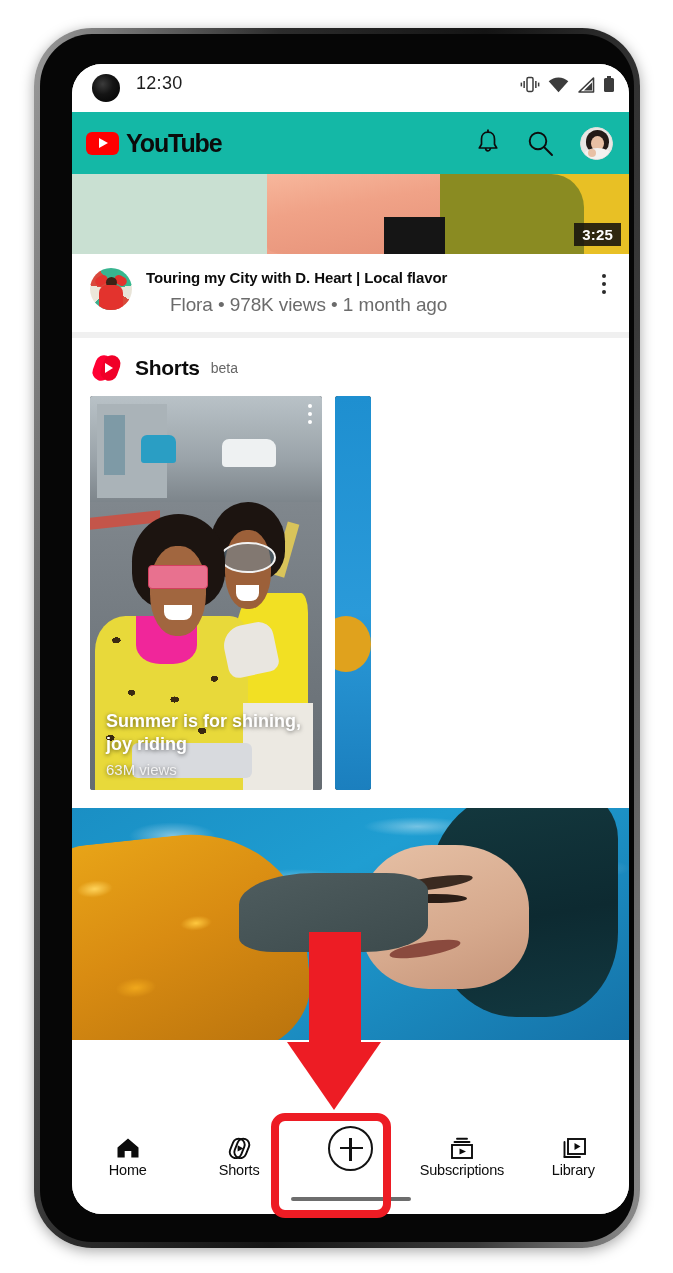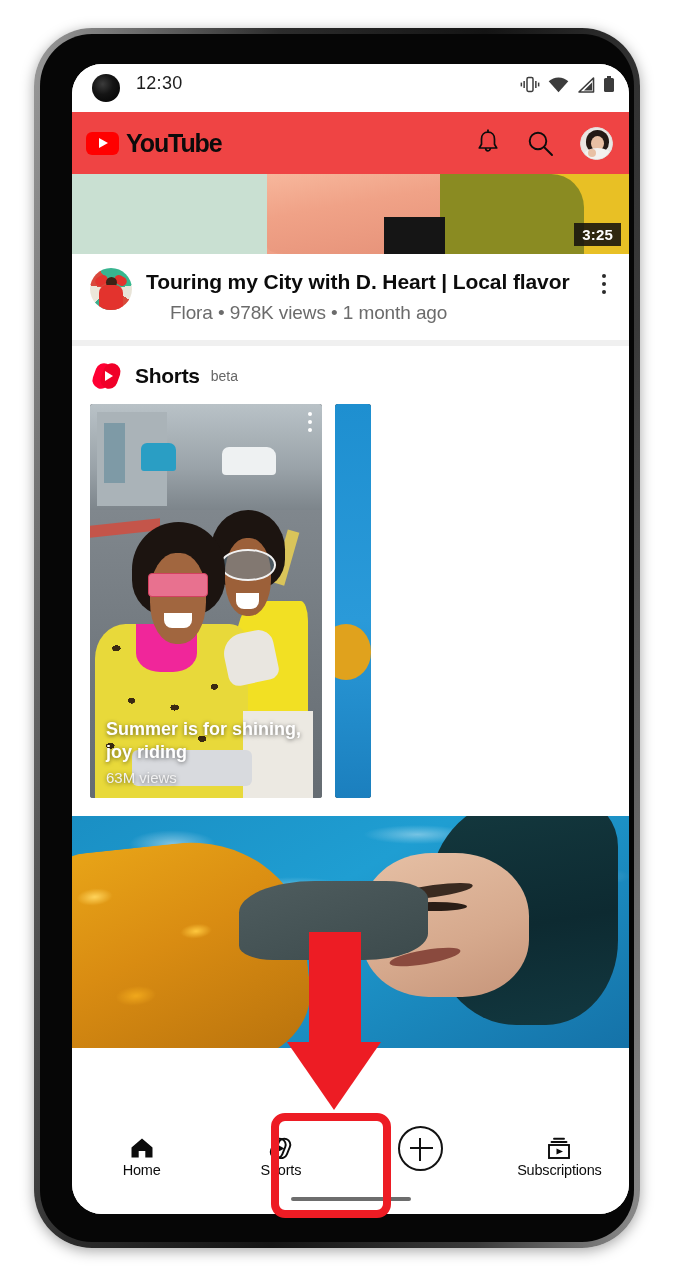--- a/index.html
+++ b/index.html
@@ -51,21 +51,21 @@
     font-size:18px; font-weight:400; color:#1d1d1d; letter-spacing:.3px;
   }
   #status-icons {
     position:absolute; right:14px; top:12px;
     display:flex; align-items:center; gap:8px;
   }
   .sbicon { display:block; }
 
   
   #yt-header {
-    height:62px; background:#ef4444;
+    height:62px; background:#14b8a6;
     display:flex; align-items:center;
     padding:0 16px 0 14px;
   }
   #yt-logo-wrap { display:flex; align-items:center; gap:7px; }
   #yt-play-badge {
     width:33px; height:23px; border-radius:6px; background:#ff0000;
     display:flex; align-items:center; justify-content:center;
   }
   #yt-play-badge::after {
     content:""; width:0;height:0;
@@ -164,21 +164,21 @@
   #channel-avatar .arm-l {
     position:absolute; left:5px; top:8px; width:13px; height:9px;
     border-radius:6px; background:#e3332d; transform:rotate(-28deg);
   }
   #channel-avatar .arm-r {
     position:absolute; right:5px; top:8px; width:13px; height:9px;
     border-radius:6px; background:#e3332d; transform:rotate(28deg);
   }
   #video1-textcol { flex:1; padding-left:14px; padding-right:6px; }
   #video1-title {
-    font-size:21px; font-weight:700; color:#0c0c0c;
+    font-size:15px; font-weight:700; color:#0c0c0c;
     line-height:1.32; letter-spacing:-.1px;
   }
   #video1-sub {
     margin-top:6px; font-size:19px; color:#6b6b6b; letter-spacing:-.1px;margin-left:24px;
   }
   .kebab {
     flex:none; width:22px; display:flex; flex-direction:column;
     align-items:center; gap:4px; padding-top:6px;
   }
   .kebab i { width:4px; height:4px; border-radius:50%; background:#2b2b2b; display:block; }
@@ -611,20 +611,31 @@
           <svg width="28" height="25" viewBox="0 0 28 25">
             <rect x="4" y="9" width="20" height="13" fill="none" stroke="#0c0c0c" stroke-width="1.9"></rect>
             <path d="M11.5 12.6 L18 15.5 L11.5 18.4 Z" fill="#0c0c0c"></path>
             <line x1="6.5" y1="6" x2="21.5" y2="6" stroke="#0c0c0c" stroke-width="1.9" stroke-linecap="round"></line>
             <line x1="9" y1="2.8" x2="19" y2="2.8" stroke="#0c0c0c" stroke-width="1.9" stroke-linecap="round"></line>
           </svg>
         </div>
         <div class="nav-label">Subscriptions</div>
       </div>
 
+      <div class="nav-item">
+        <div class="nav-icon">
+          <svg width="27" height="25" viewBox="0 0 27 25">
+            <rect x="8" y="3" width="17" height="15" fill="none" stroke="#0c0c0c" stroke-width="1.9"></rect>
+            <path d="M14.5 7 L20.5 10.5 L14.5 14 Z" fill="#0c0c0c"></path>
+            <line x1="4.5" y1="6" x2="4.5" y2="21" stroke="#0c0c0c" stroke-width="1.9" stroke-linecap="round"></line>
+            <line x1="4.5" y1="21" x2="20" y2="21" stroke="#0c0c0c" stroke-width="1.9" stroke-linecap="round"></line>
+          </svg>
+        </div>
+        <div class="nav-label">Library</div>
+      </div>
 
       <div id="home-indicator"></div>
     </div>
 
   </div>
 </div>
 
 <div id="annotation-layer">
   <div id="red-arrow">
     <div class="shaft"></div>

